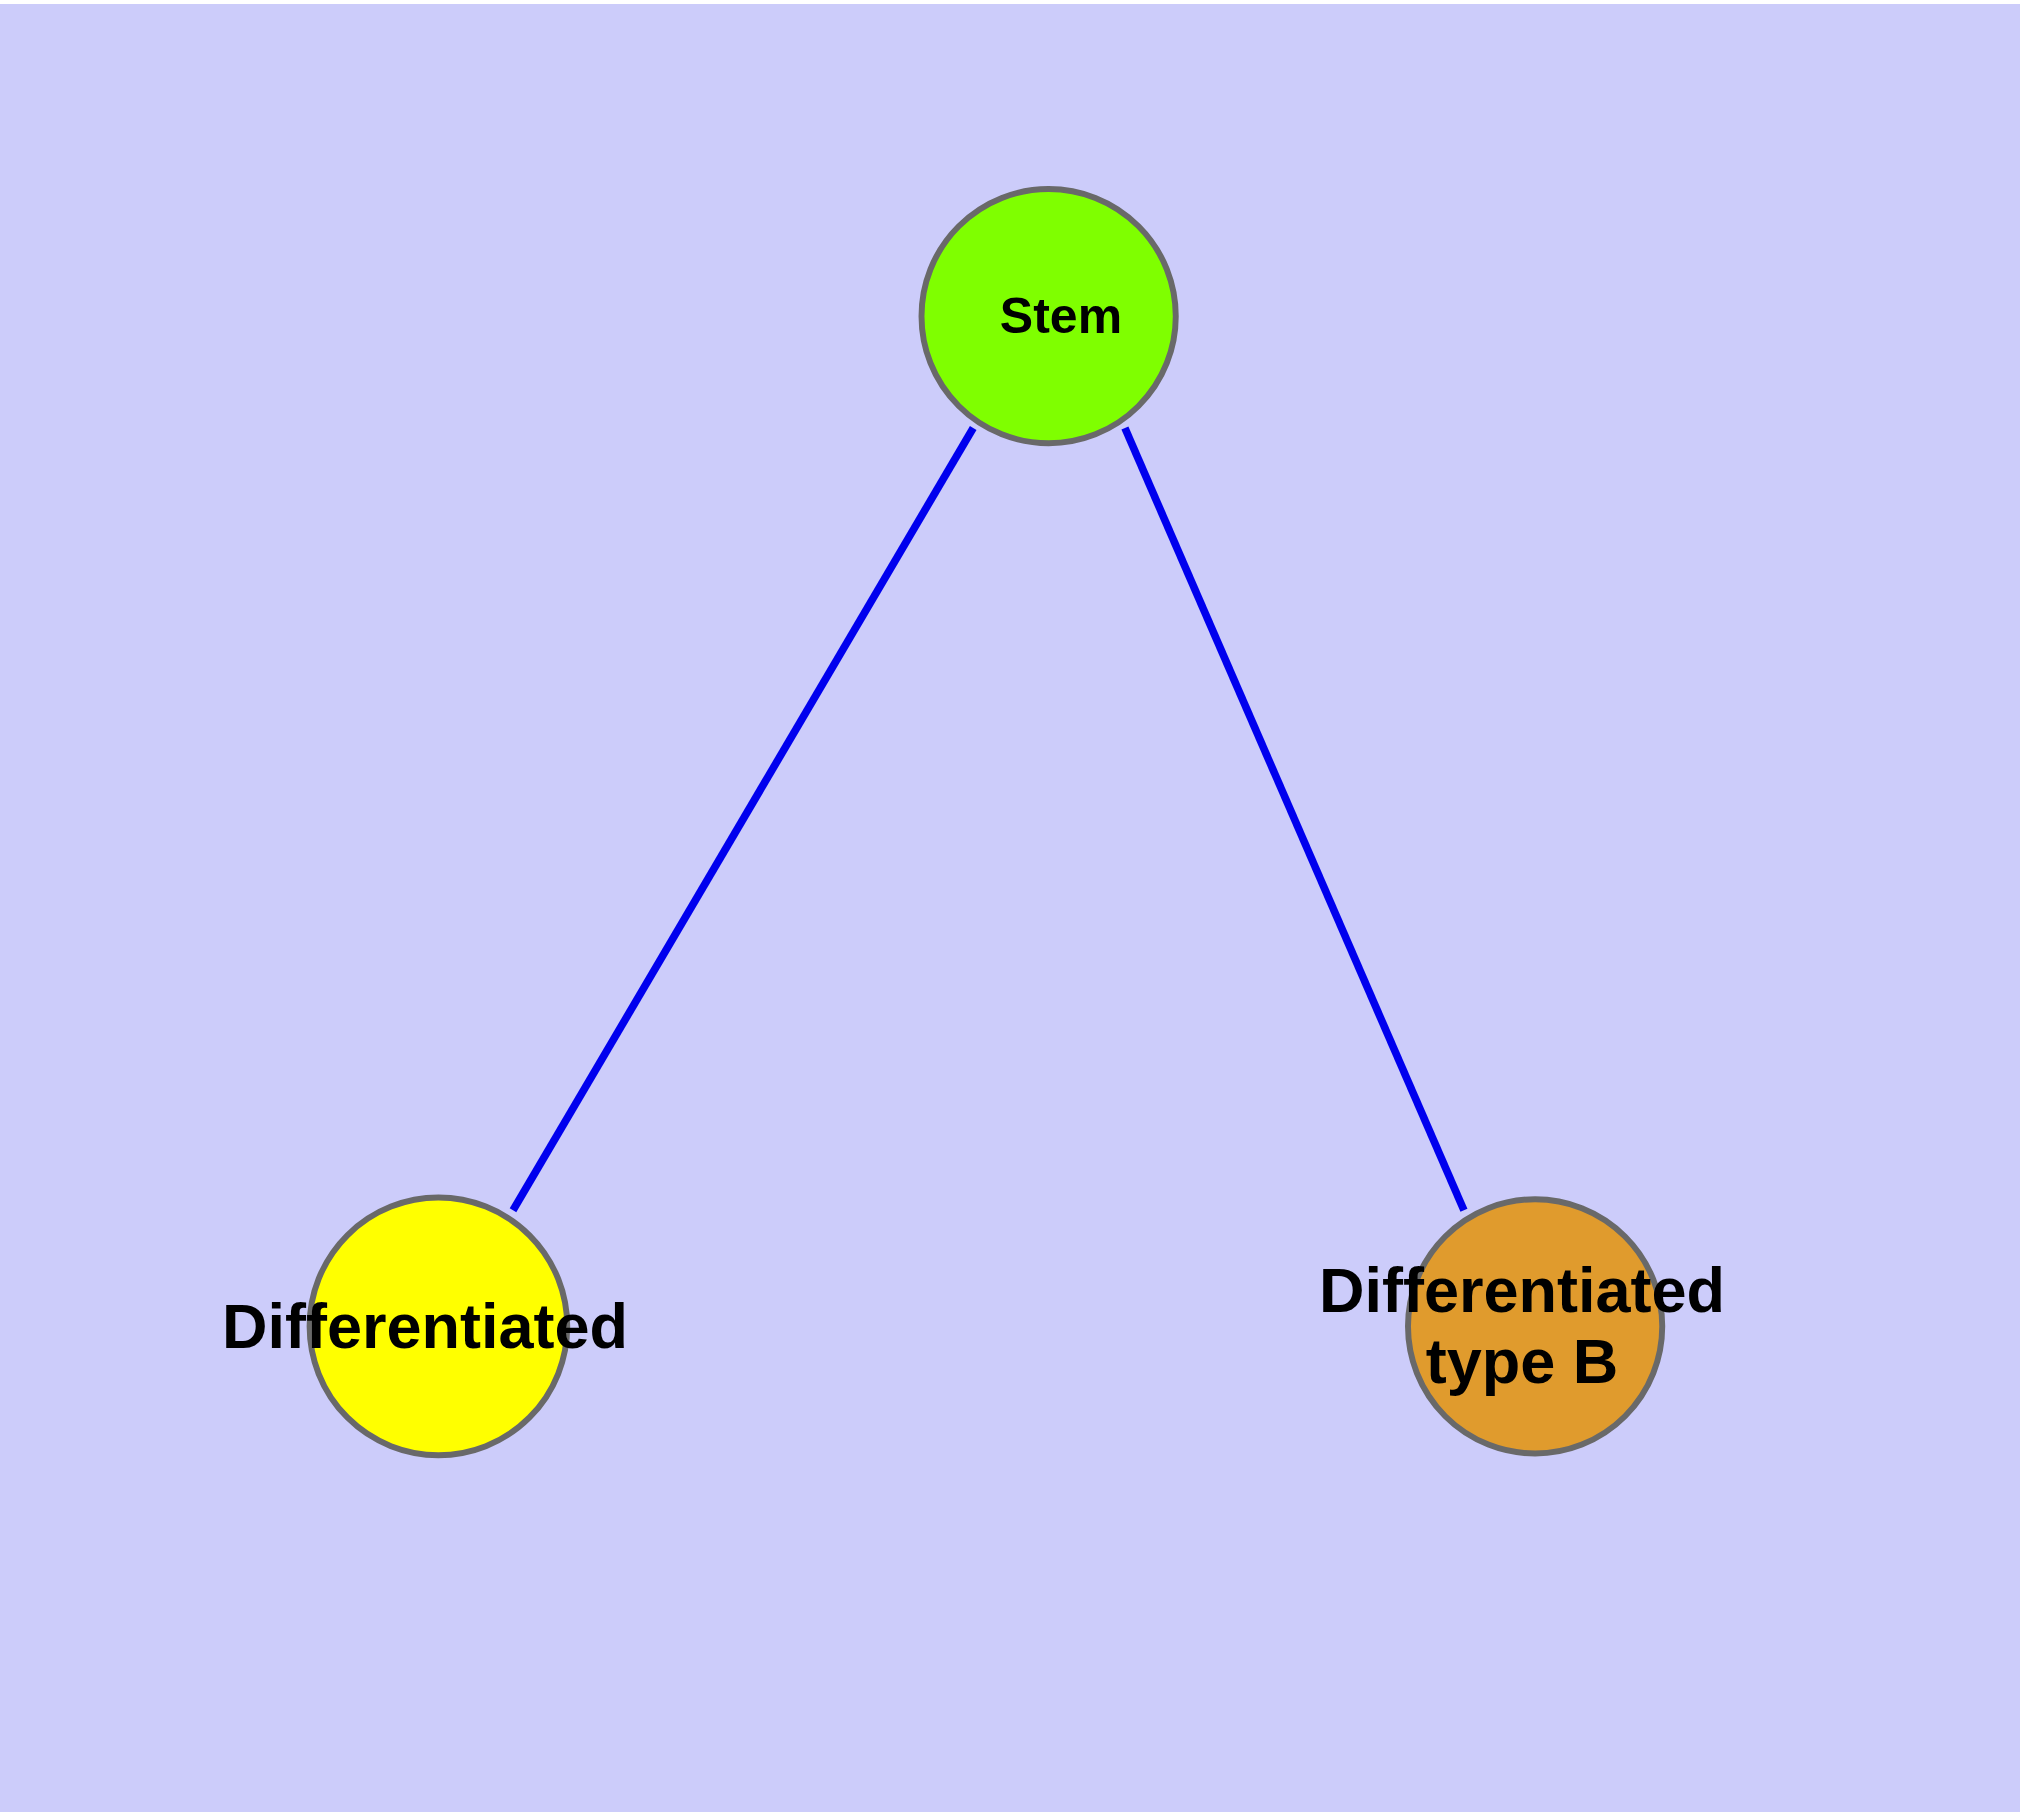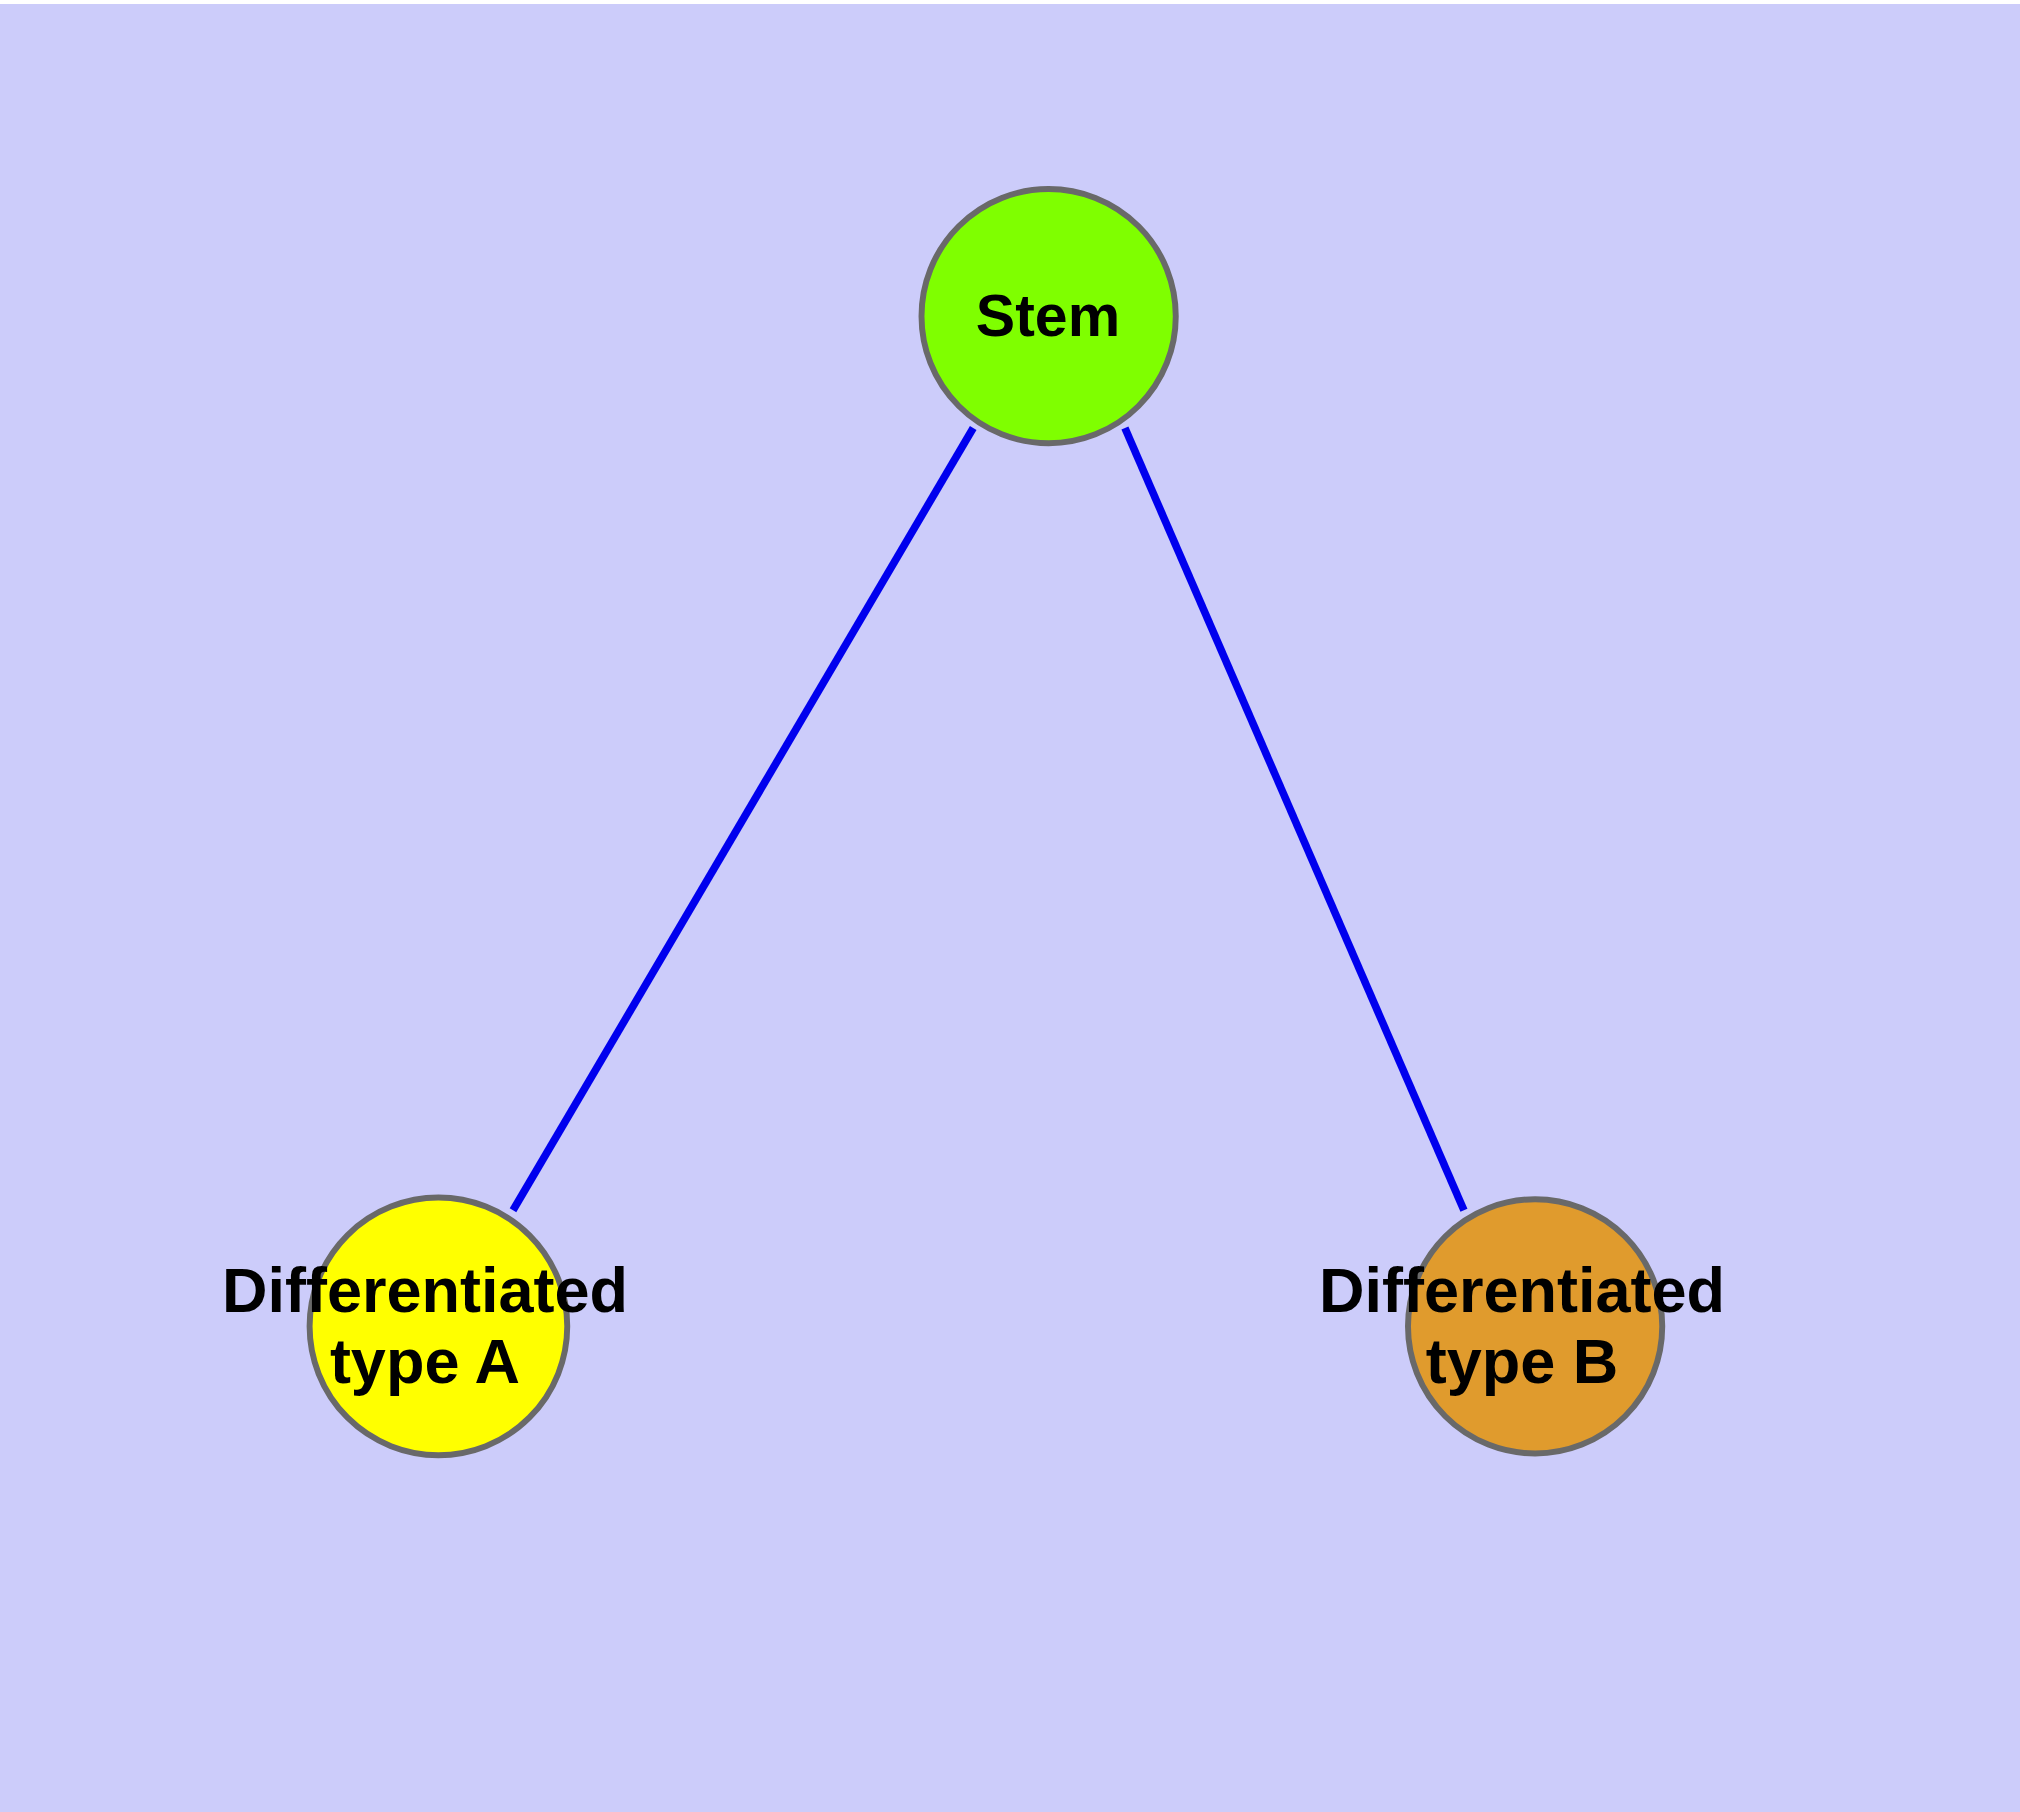--- a/index.html
+++ b/index.html
@@ -40,21 +40,22 @@
     color: #000000;
     font-weight: bold;
     font-family: "Liberation Sans", sans-serif;
     text-align: center;
     white-space: pre;
     line-height: 1.12;
     pointer-events: none;
     transform: translate(-50%, -50%);
   }
   .label-stem {
-    font-size: 59px;
+    font-size: 50px;
+    margin-left: 13px;
   }
   .label-wide {
     font-size: 63px;
   }
 </style>
 </head>
 <body>
 
 <div id="graph-canvas">
 
@@ -69,18 +70,18 @@
 
     <g id="node-layer">
       <circle cx="1237" cy="373" r="150" fill="#7fff00" stroke="#696969" stroke-width="7"></circle>
       <circle cx="517" cy="1565" r="152" fill="#ffff00" stroke="#696969" stroke-width="7"></circle>
       <circle cx="1811" cy="1565" r="150" fill="#e09b2d" stroke="#696969" stroke-width="7"></circle>
     </g>
   </svg>
 
   <div class="node-label label-stem" style="left: 1048px; top: 316px; color: rgb(0, 0, 0);">Stem</div>
 
-  <div class="node-label label-wide" style="left: 425px; top: 1326px; color: rgb(0, 0, 0);"><span>Differentiated</span><br><span>type A</span></div>
+  <div class="node-label label-wide" style="left: 425px; top: 1326px; color: rgb(0, 0, 0);"><span>Differentiated</span><br></div>
 
   <div class="node-label label-wide" style="left: 1522px; top: 1326px; color: rgb(0, 0, 0);"><span>Differentiated</span><br><span>type B</span></div>
 
 </div>
 
 
 </body></html>

